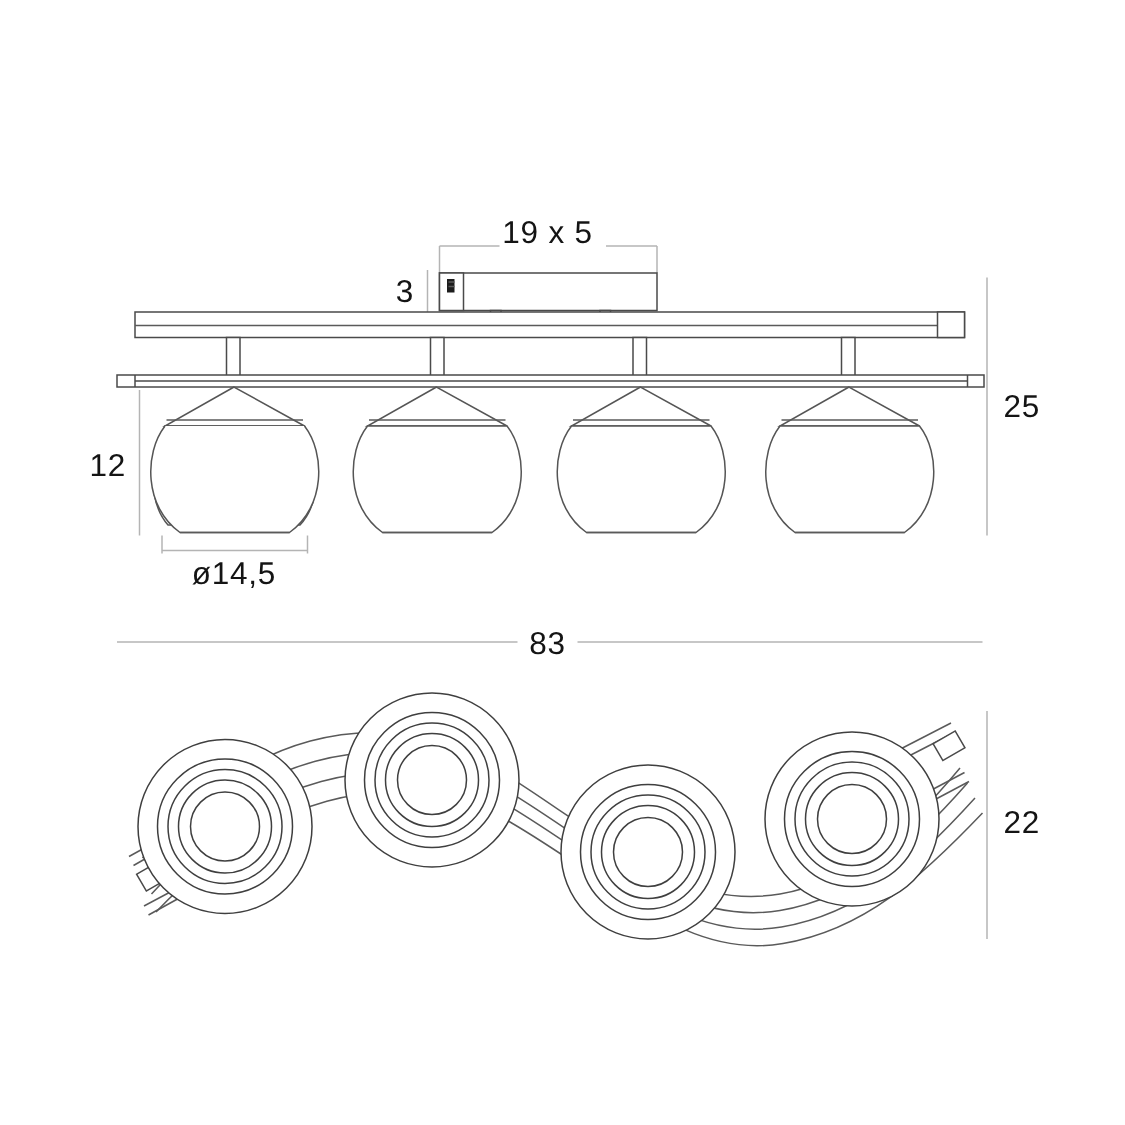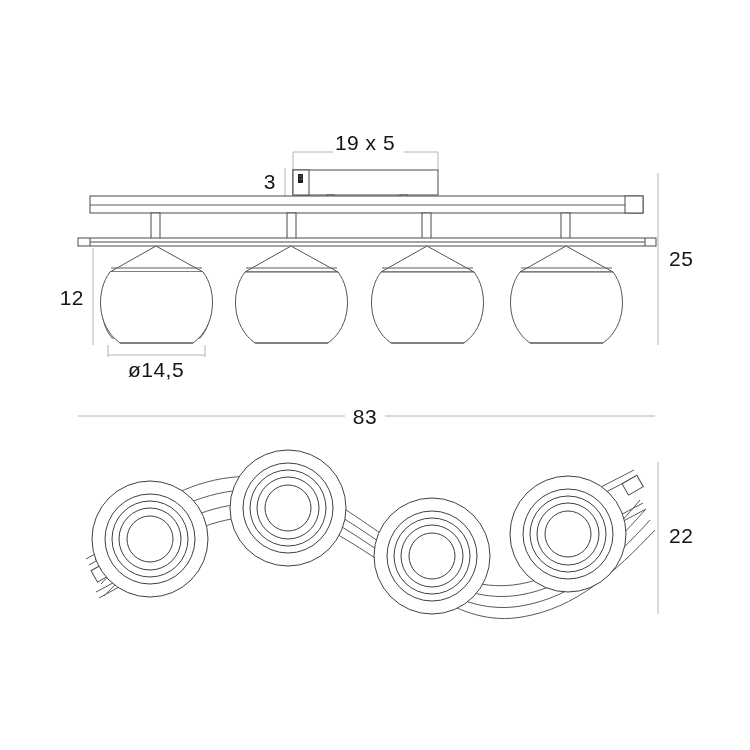--- a/index.html
+++ b/index.html
@@ -10,21 +10,21 @@
   body {
     width: 750px;
     height: 750px;
     font-family: "Liberation Sans", sans-serif;
     overflow: hidden;
     position: relative;
   }
   #drawing-root {
     position: absolute;
     left: 0;
-    top: 0;
+    top: 12px;
     width: 750px;
     height: 650px;
   }
   svg#tech-drawing {
     display: block;
     width: 750px;
     height: 750px;
     background: #ffffff;
   }
   .dim-text {

